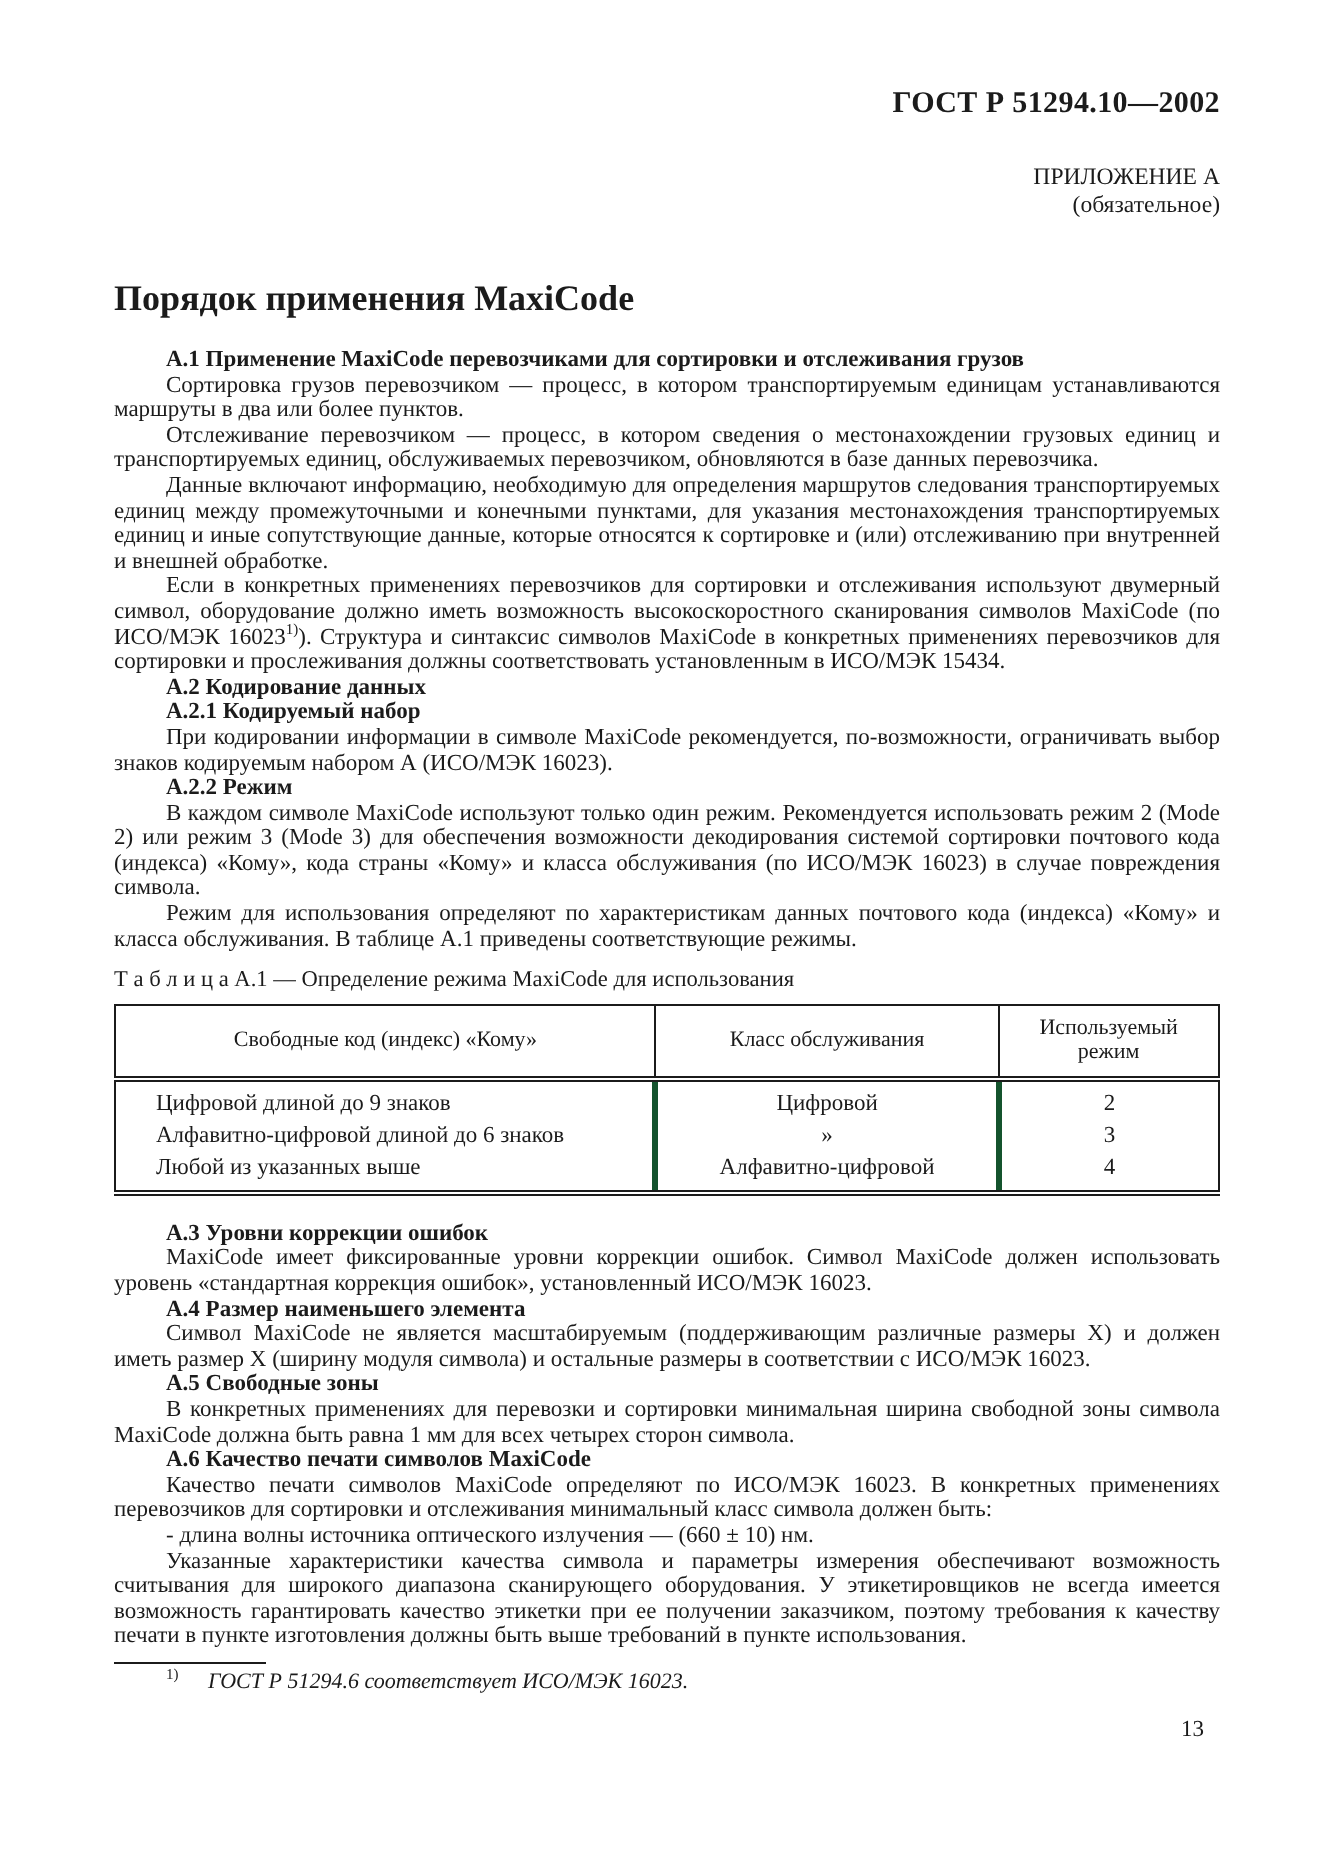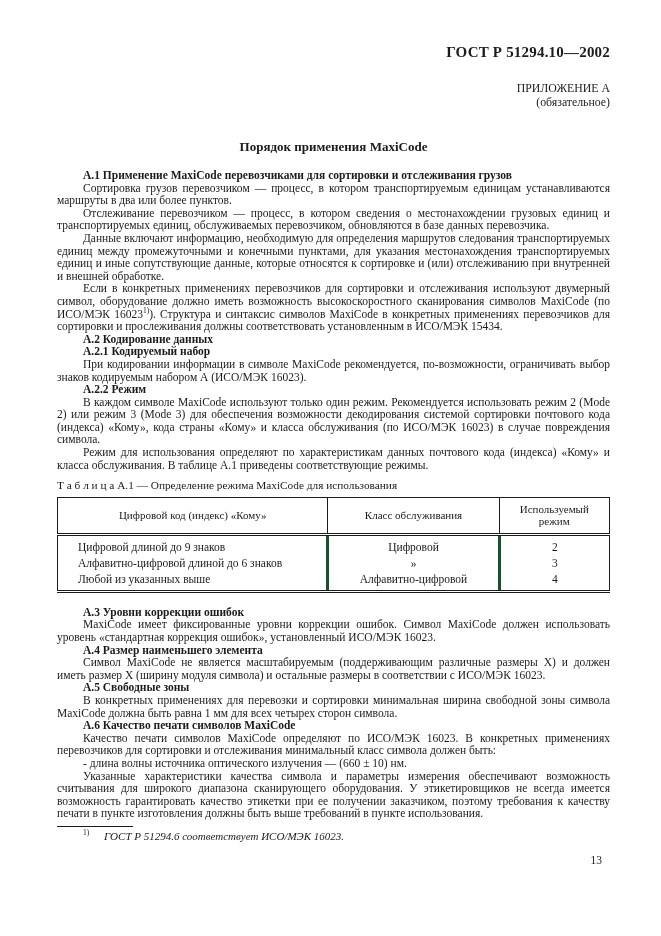--- a/index.html
+++ b/index.html
@@ -4,21 +4,21 @@
 <style>
   html,body { margin:0; padding:0; background:#e8e8e8; }
   .page {
     width:661px; height:936px; margin:0 auto; background:#ffffff;
     font-family:"Liberation Serif", serif; color:#1b1b1b;
     box-sizing:border-box; padding:44px 51px 0 57px; position:relative;
     overflow:hidden;
   }
   .doc-number { text-align:right; font-weight:bold; font-size:15px; letter-spacing:.2px; margin:0 0 20px 0; }
   .appendix-block { text-align:right; font-size:11.8px; line-height:14px; }
-  .title { text-align:center; font-weight:bold; font-size:13px; margin:30px 0 14px 0; }
+  .title { font-weight:bold; font-size:18px; margin:30px 0 14px 0; }
   p { margin:0; font-size:11.5px; line-height:12.6px; text-indent:26px; text-align:justify; }
   p.h { font-weight:bold; text-align:left; }
   sup.fn { font-size:7.5px; line-height:0; vertical-align:super; }
   .table-caption { text-indent:0; text-align:left; margin:8px 0 5px 0; font-size:11.3px; }
   table.a1 { width:100%; border-collapse:collapse; border:1px solid #1b1b1b; border-bottom:3px double #1b1b1b; margin:0 0 13px 0; }
   table.a1 th {
     font-weight:normal; font-size:11px; text-align:center; vertical-align:middle;
     padding:5px 4px 6px; border-left:1px solid #1b1b1b; border-bottom:3px double #1b1b1b;
   }
   table.a1 td {
@@ -65,21 +65,21 @@
   <p class="table-caption">Т а б л и ц а  А.1 — Определение режима MaxiCode для использования</p>
 
   <table class="a1">
     <colgroup>
       <col class="col-postal">
         <col class="col-class">
         <col class="col-mode">
     </colgroup>
     <thead>
       <tr>
-        <th>Цифровой код (индекс) «Кому»</th>
+        <th>Свободные код (индекс) «Кому»</th>
         <th>Класс обслуживания</th>
         <th>Используемый режим</th>
       </tr>
     </thead>
     <tbody>
       <tr>
         <td class="first">Цифровой длиной до 9 знаков</td>
         <td class="c">Цифровой</td>
         <td class="c">2</td>
       </tr>

